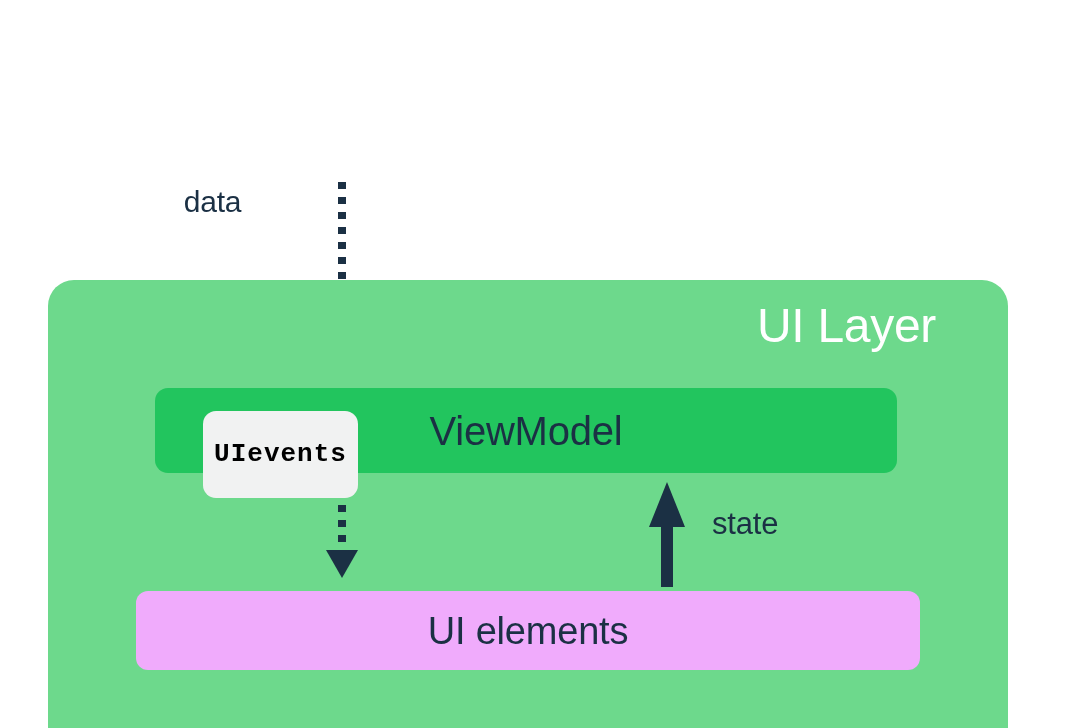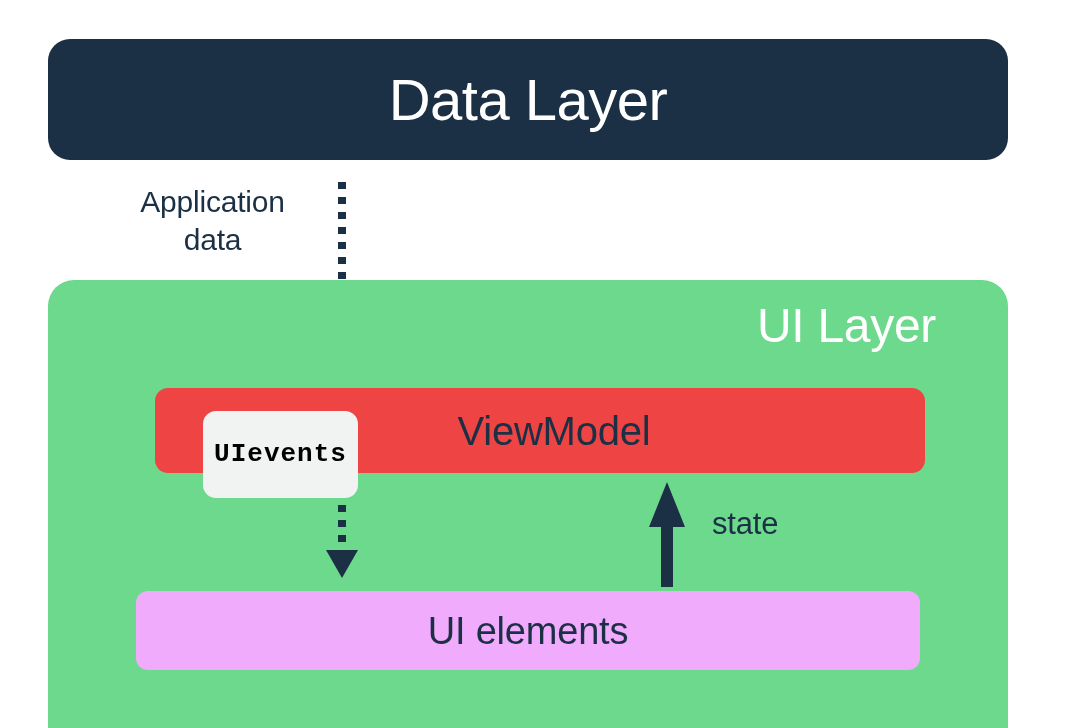--- a/index.html
+++ b/index.html
@@ -99,26 +99,25 @@
     line-height: 1;
   }
 
   
   .viewmodel-box {
     position: absolute;
     left: 155px;
     top: 388px;
     width: 742px;
     height: 85px;
-    background: #ef4444;
+    background: #22c55e;
     border-radius: 13px;
     display: flex;
     align-items: center;
     justify-content: center;
-    padding-left: 28px;
   }
   .viewmodel-label {
     color: #1B3044;
     font-size: 40px;
     letter-spacing: -0.2px;
     line-height: 1;
   }
 
   
   .ui-state-badge {
@@ -204,26 +203,22 @@
     font-size: 38px;
     letter-spacing: -0.2px;
     line-height: 1;
   }
 </style>
 </head>
 <body>
 
 <div id="canvas">
 
-  <div class="data-layer">
-    <div class="data-layer-title">Data Layer</div>
-  </div>
 
   <div class="app-data-label">
-    <div>Application</div>
     <div>data</div>
   </div>
 
   <div class="dotted-line-top"></div>
   <div class="arrowhead-top"></div>
 
   <div class="ui-layer">
     <div class="ui-layer-title">UI Layer</div>
   </div>
 

